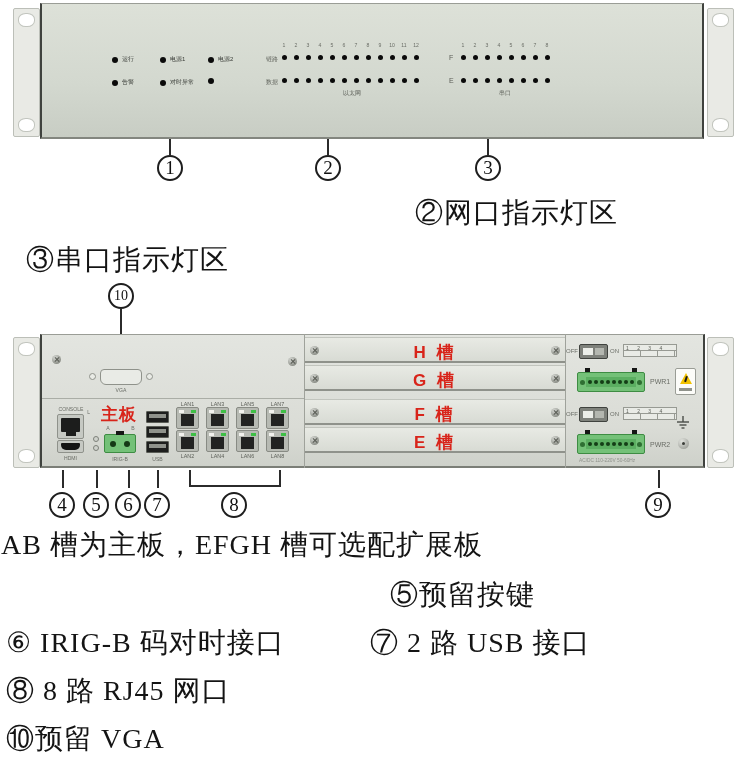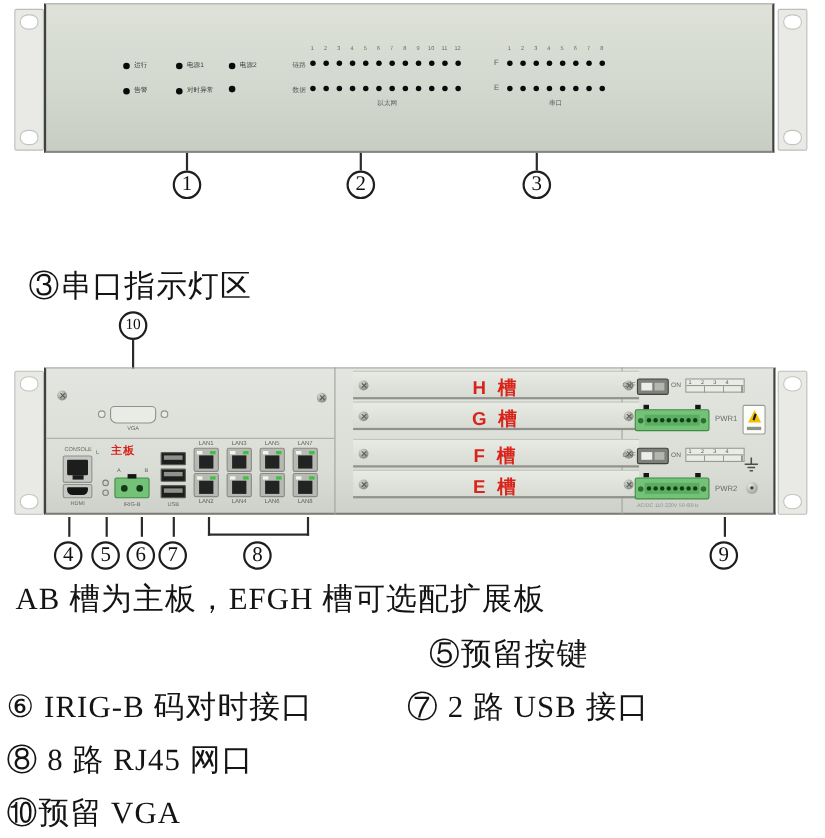--- a/index.html
+++ b/index.html
@@ -59,42 +59,42 @@
              background:#e9ebe6;box-sizing:border-box;}
   .microlab{position:absolute;font-size:6px;color:#6a6d66;text-align:center;transform:scale(.85);white-space:nowrap;}
 
   
   .bezel{position:absolute;background:#c6c9c3;border:1px solid #8f928b;border-radius:2px;box-sizing:border-box;}
   .rjjack{position:absolute;left:3px;top:3px;right:3px;height:14px;background:#1c1d1c;border-radius:1px;}
   .rjtab{position:absolute;left:50%;transform:translateX(-50%);top:17px;width:10px;height:4px;background:#1c1d1c;}
   .hdmi-in{position:absolute;left:3px;top:2px;right:3px;bottom:2px;background:#141514;border-radius:1px 1px 5px 5px;}
   .btn-round{position:absolute;width:6px;height:6px;border-radius:50%;background:#cfd2cc;border:1px solid #7e817a;box-sizing:border-box;}
   .red{color:#d8241a;}
-  .mainboard{position:absolute;font-size:10px;font-weight:bold;letter-spacing:1px;}
+  .mainboard{position:absolute;font-size:17px;font-weight:bold;letter-spacing:1px;}
 
   .irigb{position:absolute;left:104px;top:434px;width:32px;height:19px;background:#74c178;
          border:1px solid #3e8c43;border-radius:2px;box-sizing:border-box;}
   .irigb::before{content:"";position:absolute;left:50%;top:-4px;transform:translateX(-50%);
          width:8px;height:4px;background:#151615;}
   .irigb .pin{position:absolute;top:6px;width:6px;height:6px;border-radius:50%;background:#153916;}
 
   .usbp{position:absolute;left:146px;width:23px;height:12px;background:#1d1e1d;border:1px solid #5a5d56;
         border-radius:1px;box-sizing:border-box;}
   .usbp::before{content:"";position:absolute;left:2px;top:2px;right:2px;height:4px;background:#8f928b;}
 
   .lancol{position:absolute;width:23px;}
   .lanport{position:relative;width:23px;height:22px;background:#b7bab3;border:1px solid #888b84;
            border-radius:2px;box-sizing:border-box;margin-bottom:1px;}
   .lanport .pin{position:absolute;left:4px;top:6px;right:4px;height:12px;background:#222322;}
   .lanport .ll{position:absolute;left:2px;top:2px;width:5px;height:3px;background:#f2f2ee;}
   .lanport .lr{position:absolute;right:2px;top:2px;width:5px;height:3px;background:#3fbf46;}
   .lanlab{font-size:6px;color:#5a5d56;text-align:center;width:23px;transform:scale(.9);}
 
   
-  .slot{position:absolute;left:321px;width:260px;height:26px;
+  .slot{position:absolute;left:305px;width:260px;height:26px;
         background:linear-gradient(#e8eae4,#d8dbd4);border-top:1px solid #c2c5be;
         border-bottom:2px solid #8f928b;box-sizing:border-box;}
   .slot .slab{position:absolute;left:0;right:0;top:3px;text-align:center;
         font-size:17px;font-weight:bold;color:#d8241a;letter-spacing:3px;
         font-family:"Liberation Sans",sans-serif;}
 
   
   .rocker{position:absolute;width:29px;height:15px;background:#7e817b;border:1px solid #3f423e;
           border-radius:2px;box-sizing:border-box;}
   .rocker::before{content:"";position:absolute;left:3px;top:3px;width:10px;height:7px;background:#eceee9;}
@@ -244,20 +244,21 @@
   </div>
   <div class="tinylab" style="left:485px;top:89px;width:40px;text-align:center;">串口</div>
 
   <div class="cline" style="left:169px;top:139px;height:16px;"></div>
   <div class="cline" style="left:327px;top:139px;height:16px;"></div>
   <div class="cline" style="left:487px;top:139px;height:16px;"></div>
   <div class="co" style="left:157px;top:155px;">1</div>
   <div class="co" style="left:315px;top:155px;">2</div>
   <div class="co" style="left:475px;top:155px;">3</div>
 
+  <div class="note" style="left:415px;top:194px;">②网口指示灯区</div>
   <div class="note" style="left:26px;top:241px;">③串口指示灯区</div>
 
   <div class="co small" style="left:108px;top:283px;">10</div>
   <div class="cline" style="left:120px;top:309px;height:60px;"></div>
 
   <div class="ear" style="left:13px;top:337px;height:129px;">
     <div class="hole t"></div>
     <div class="hole b"></div>
   </div>
   <div class="ear" style="left:707px;top:337px;height:129px;">
@@ -459,20 +460,20 @@
   <div class="bracket" style="left:189px;top:470px;width:92px;height:17px;"></div>
   <div class="tick" style="left:658px;top:470px;height:18px;"></div>
 
   <div class="co" style="left:49px;top:492px;">4</div>
   <div class="co" style="left:83px;top:492px;">5</div>
   <div class="co" style="left:115px;top:492px;">6</div>
   <div class="co" style="left:144px;top:492px;">7</div>
   <div class="co" style="left:221px;top:492px;">8</div>
   <div class="co" style="left:645px;top:492px;">9</div>
 
-  <div class="note" style="left:14px;top:526px;">AB 槽为主板，EFGH 槽可选配扩展板</div>
+  <div class="note" style="left:1px;top:526px;">AB 槽为主板，EFGH 槽可选配扩展板</div>
   <div class="note" style="left:390px;top:576px;">⑤预留按键</div>
   <div class="note" style="left:6px;top:624px;">⑥ IRIG-B 码对时接口</div>
   <div class="note" style="left:370px;top:624px;">⑦ 2 路 USB 接口</div>
   <div class="note" style="left:6px;top:672px;">⑧ 8 路 RJ45 网口</div>
   <div class="note" style="left:6px;top:720px;text-align:center;">⑩预留 VGA</div>
 
 </div>
 
 </body></html>

